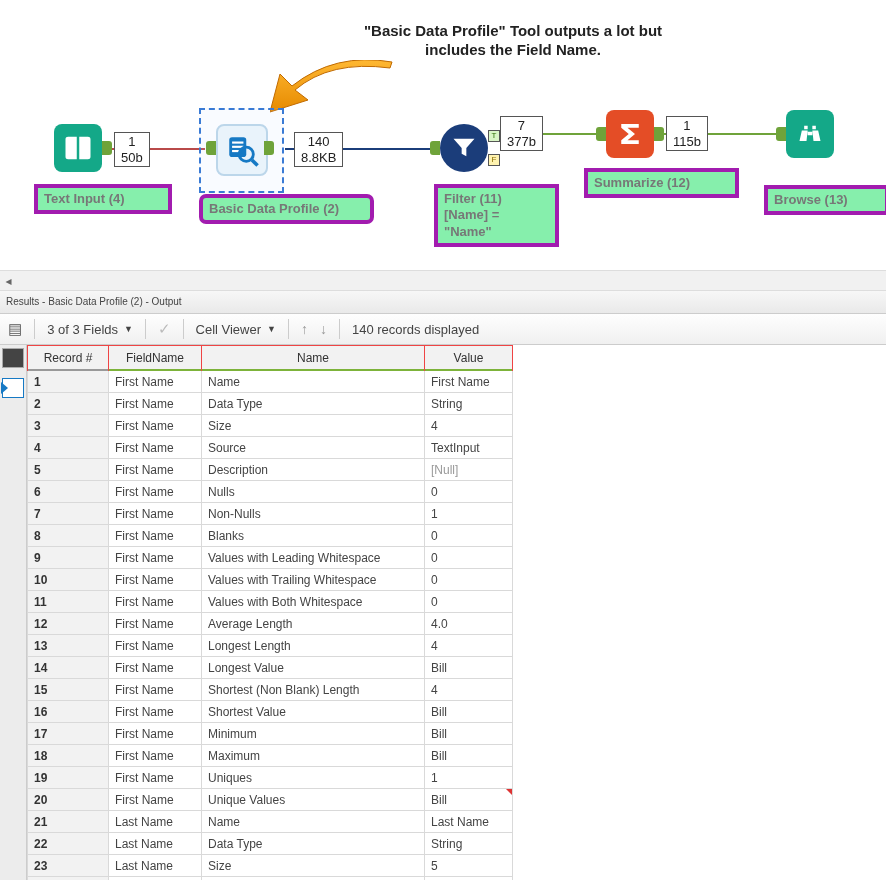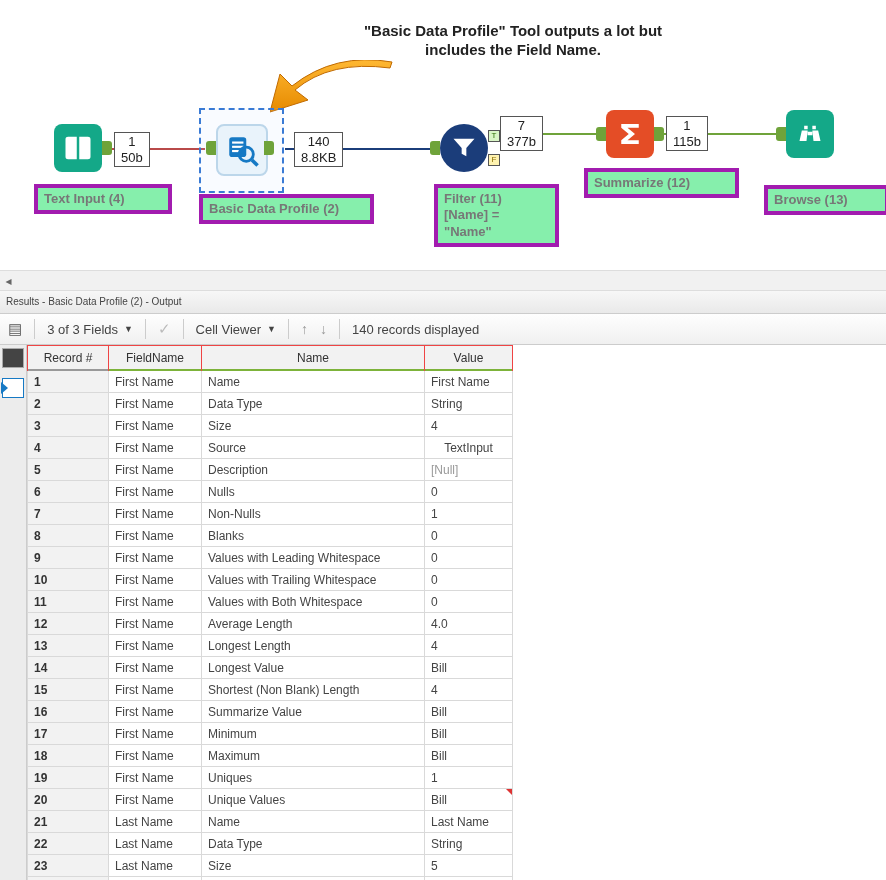--- a/index.html
+++ b/index.html
@@ -258,21 +258,21 @@
       <svg width="34" height="34" viewBox="0 0 24 24">
         <rect x="3" y="3" width="12" height="14" rx="2" fill="#1679c4"></rect>
         <rect x="5" y="6" width="8" height="1.5" fill="#fff"></rect>
         <rect x="5" y="9" width="8" height="1.5" fill="#fff"></rect>
         <rect x="5" y="12" width="5" height="1.5" fill="#fff"></rect>
         <circle cx="15" cy="15" r="5" fill="none" stroke="#1679c4" stroke-width="2"></circle>
         <line x1="19" y1="19" x2="23" y2="23" stroke="#1679c4" stroke-width="2.5"></line>
       </svg>
     </div>
     <div class="anchor-out" style="left:48px; top:17px;"></div>
-    <div class="tool-label" style="left:-17px;top:70px;width:155px;">Basic Data Profile (2)</div>
+    <div class="tool-label" style="left:-17px;top:70px;width:155px;border-radius:7px;">Basic Data Profile (2)</div>
   </div>
   <div class="conn-label" style="left:294px; top:132px;">
     <div>140</div>
     <div>8.8KB</div>
   </div>
 
   <div class="tool" style="left:440px; top:124px;">
     <div class="anchor-in" style="left:-10px; top:17px;"></div>
     <div class="tool-icon" style="background:#1b3d7a;border-radius:50%;">
       <svg width="28" height="28" viewBox="0 0 24 24" fill="#fff">
@@ -375,21 +375,21 @@
           <tr>
             <td class="rn col-rn">3</td>
             <td class="col-fn">First Name</td>
             <td class="col-name">Size</td>
             <td class="col-val" style="position: relative;">4</td>
           </tr>
           <tr>
             <td class="rn col-rn">4</td>
             <td class="col-fn">First Name</td>
             <td class="col-name">Source</td>
-            <td class="col-val" style="position: relative; text-align: center;">TextInput</td>
+            <td class="col-val" style="position: relative;">TextInput</td>
           </tr>
           <tr>
             <td class="rn col-rn">5</td>
             <td class="col-fn">First Name</td>
             <td class="col-name">Description</td>
             <td class="col-val" style="position: relative;"><span class="null">[Null]</span></td>
           </tr>
           <tr>
             <td class="rn col-rn">6</td>
             <td class="col-fn">First Name</td>
@@ -446,21 +446,21 @@
           </tr>
           <tr>
             <td class="rn col-rn">15</td>
             <td class="col-fn">First Name</td>
             <td class="col-name">Shortest (Non Blank) Length</td>
             <td class="col-val" style="position: relative;">4</td>
           </tr>
           <tr>
             <td class="rn col-rn">16</td>
             <td class="col-fn">First Name</td>
-            <td class="col-name">Summarize Value</td>
+            <td class="col-name">Shortest Value</td>
             <td class="col-val" style="position: relative;">Bill</td>
           </tr>
           <tr>
             <td class="rn col-rn">17</td>
             <td class="col-fn">First Name</td>
             <td class="col-name">Minimum</td>
             <td class="col-val" style="position: relative;">Bill</td>
           </tr>
           <tr>
             <td class="rn col-rn">18</td>

